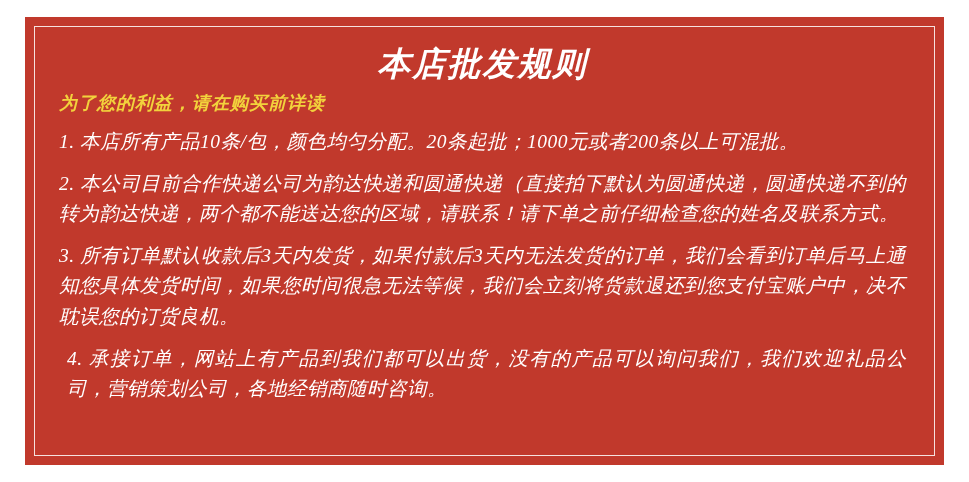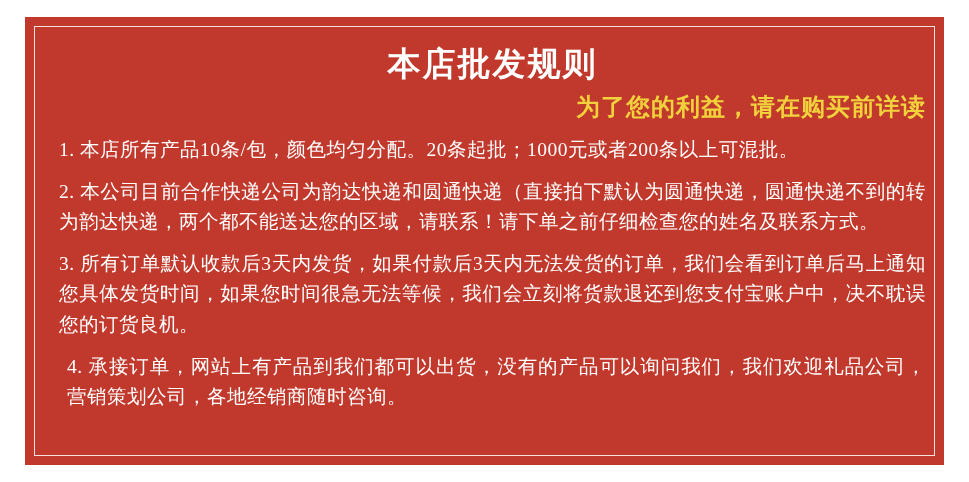--- a/index.html
+++ b/index.html
@@ -25,35 +25,36 @@
     border: 3px solid #ffffff;
   }
   .inner {
     position: absolute;
     left: 9px;
     top: 9px;
     right: 9px;
     bottom: 9px;
     border: 1px solid rgba(255,255,255,0.85);
     box-sizing: border-box;
-    padding: 14px 8px 10px 24px;
+    padding: 14px 28px 10px 24px;
+    font-style: italic;
   }
   .title {
     text-align: center;
     color: #ffffff;
     font-size: 33px;
     font-weight: bold;
     letter-spacing: 2px;
     line-height: 1.2;
     margin: 4px 0 2px 0;
   }
   .subtitle {
-    text-align: right;
+    text-align: left;
     color: #f2d23c;
-    font-size: 24px;
+    font-size: 18px;
     font-weight: bold;
     letter-spacing: 1px;
     margin: 6px 0 12px 0;
   }
   .rules {
     margin: 0;
     padding: 0;
     list-style: none;
   }
   .rule {

